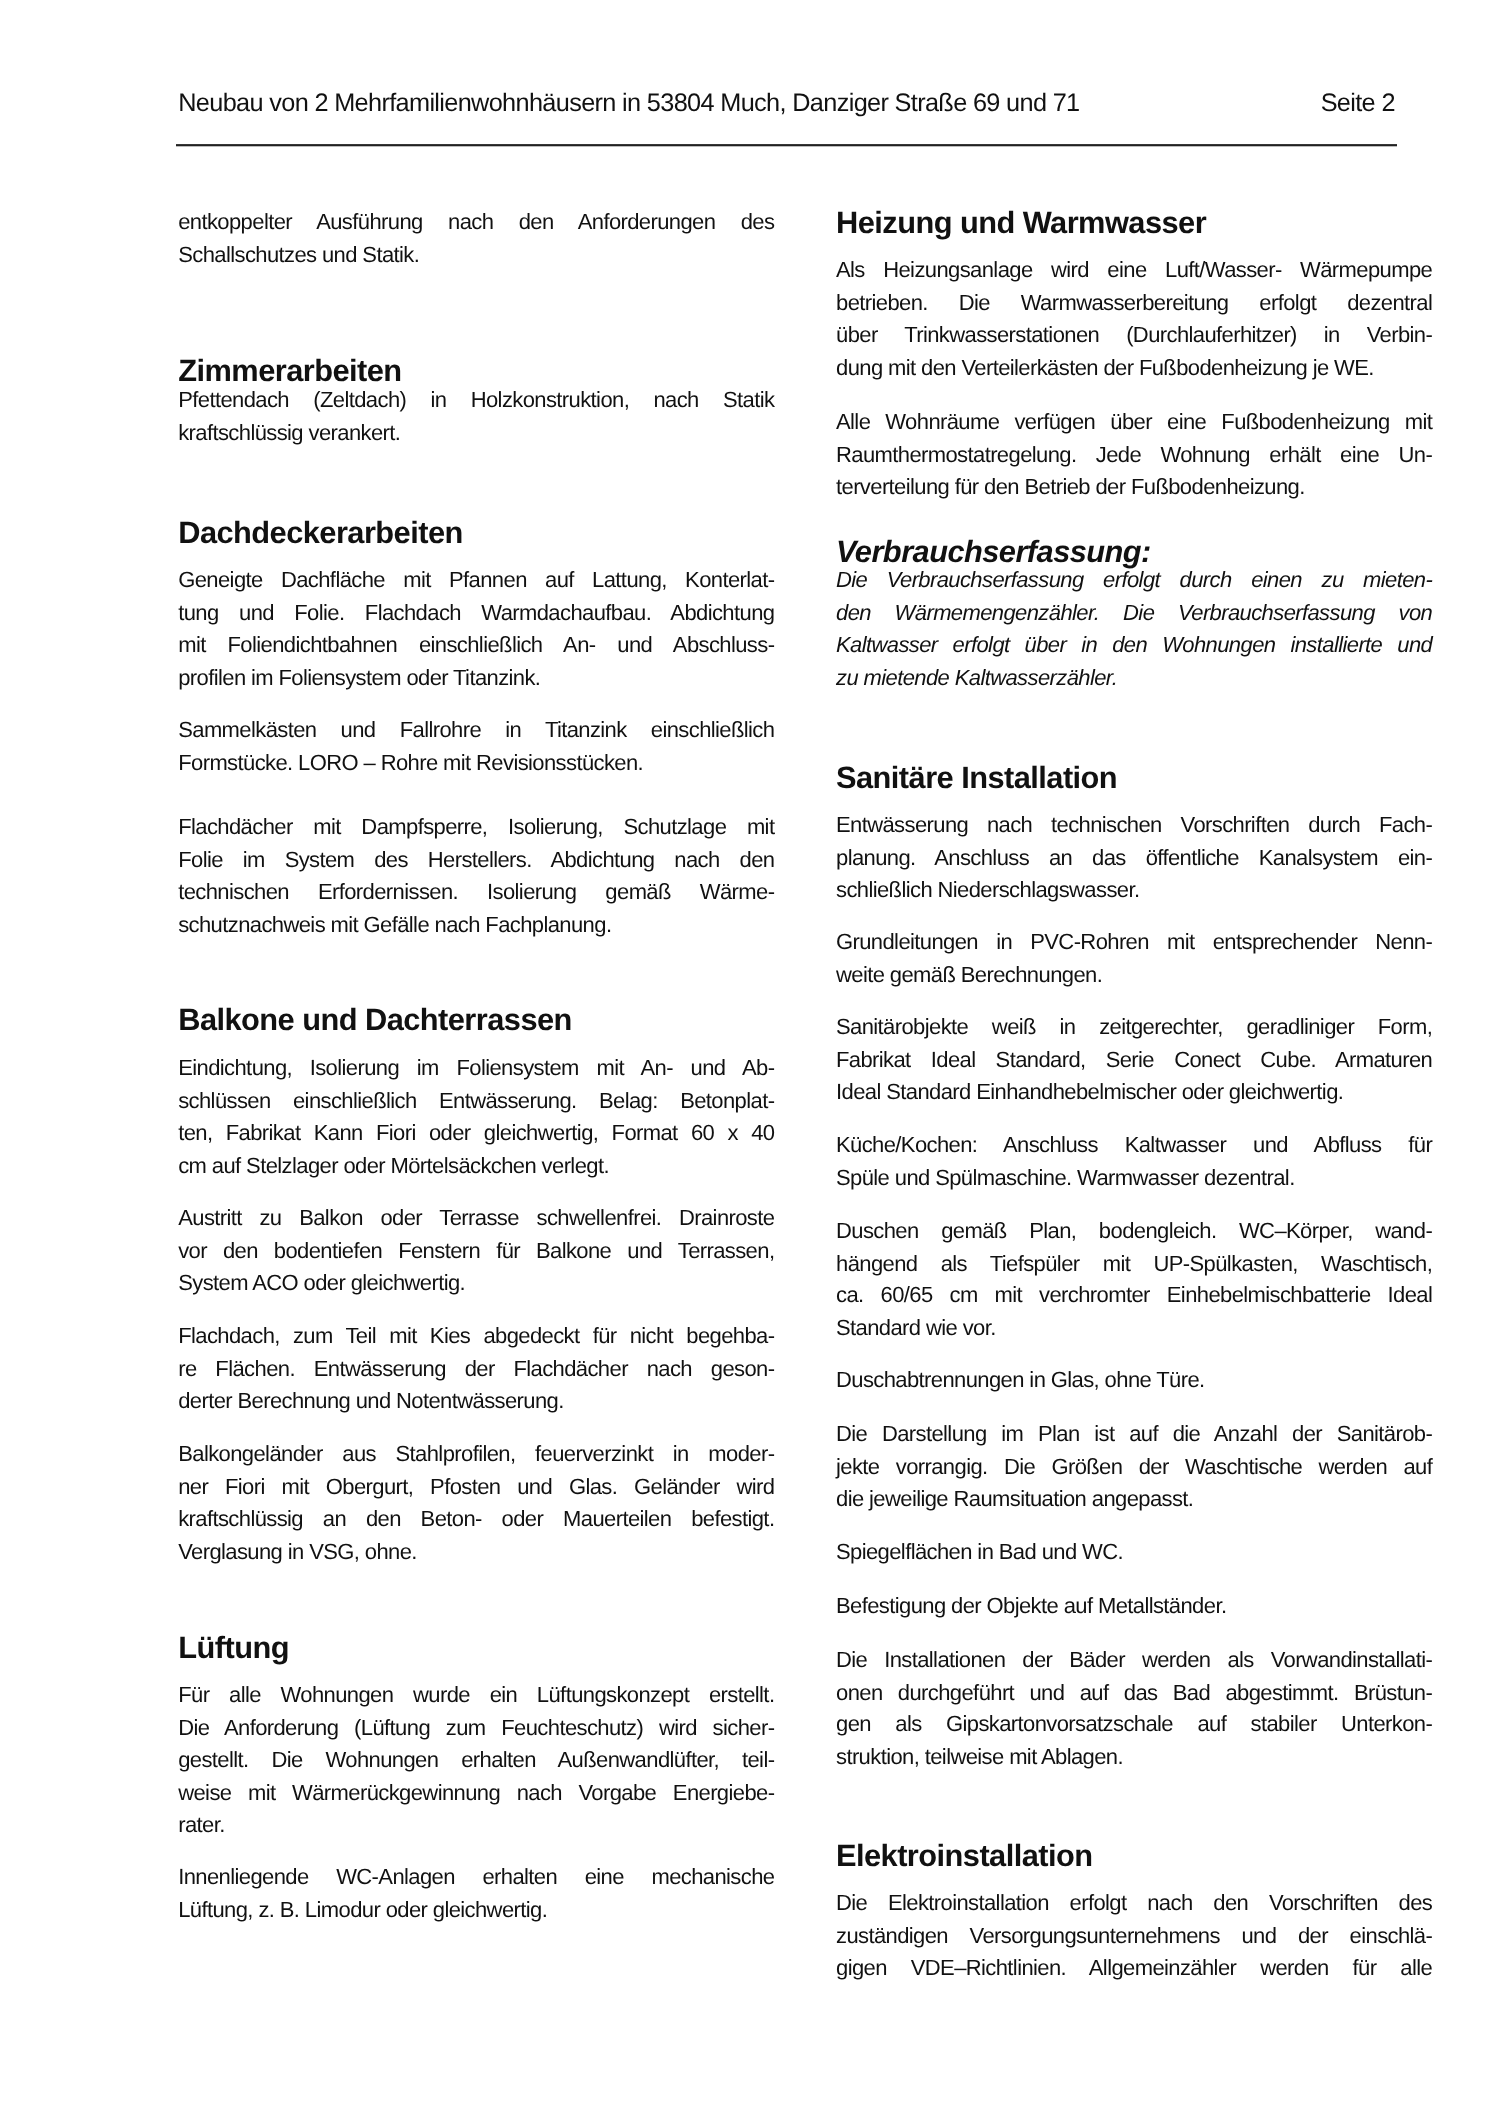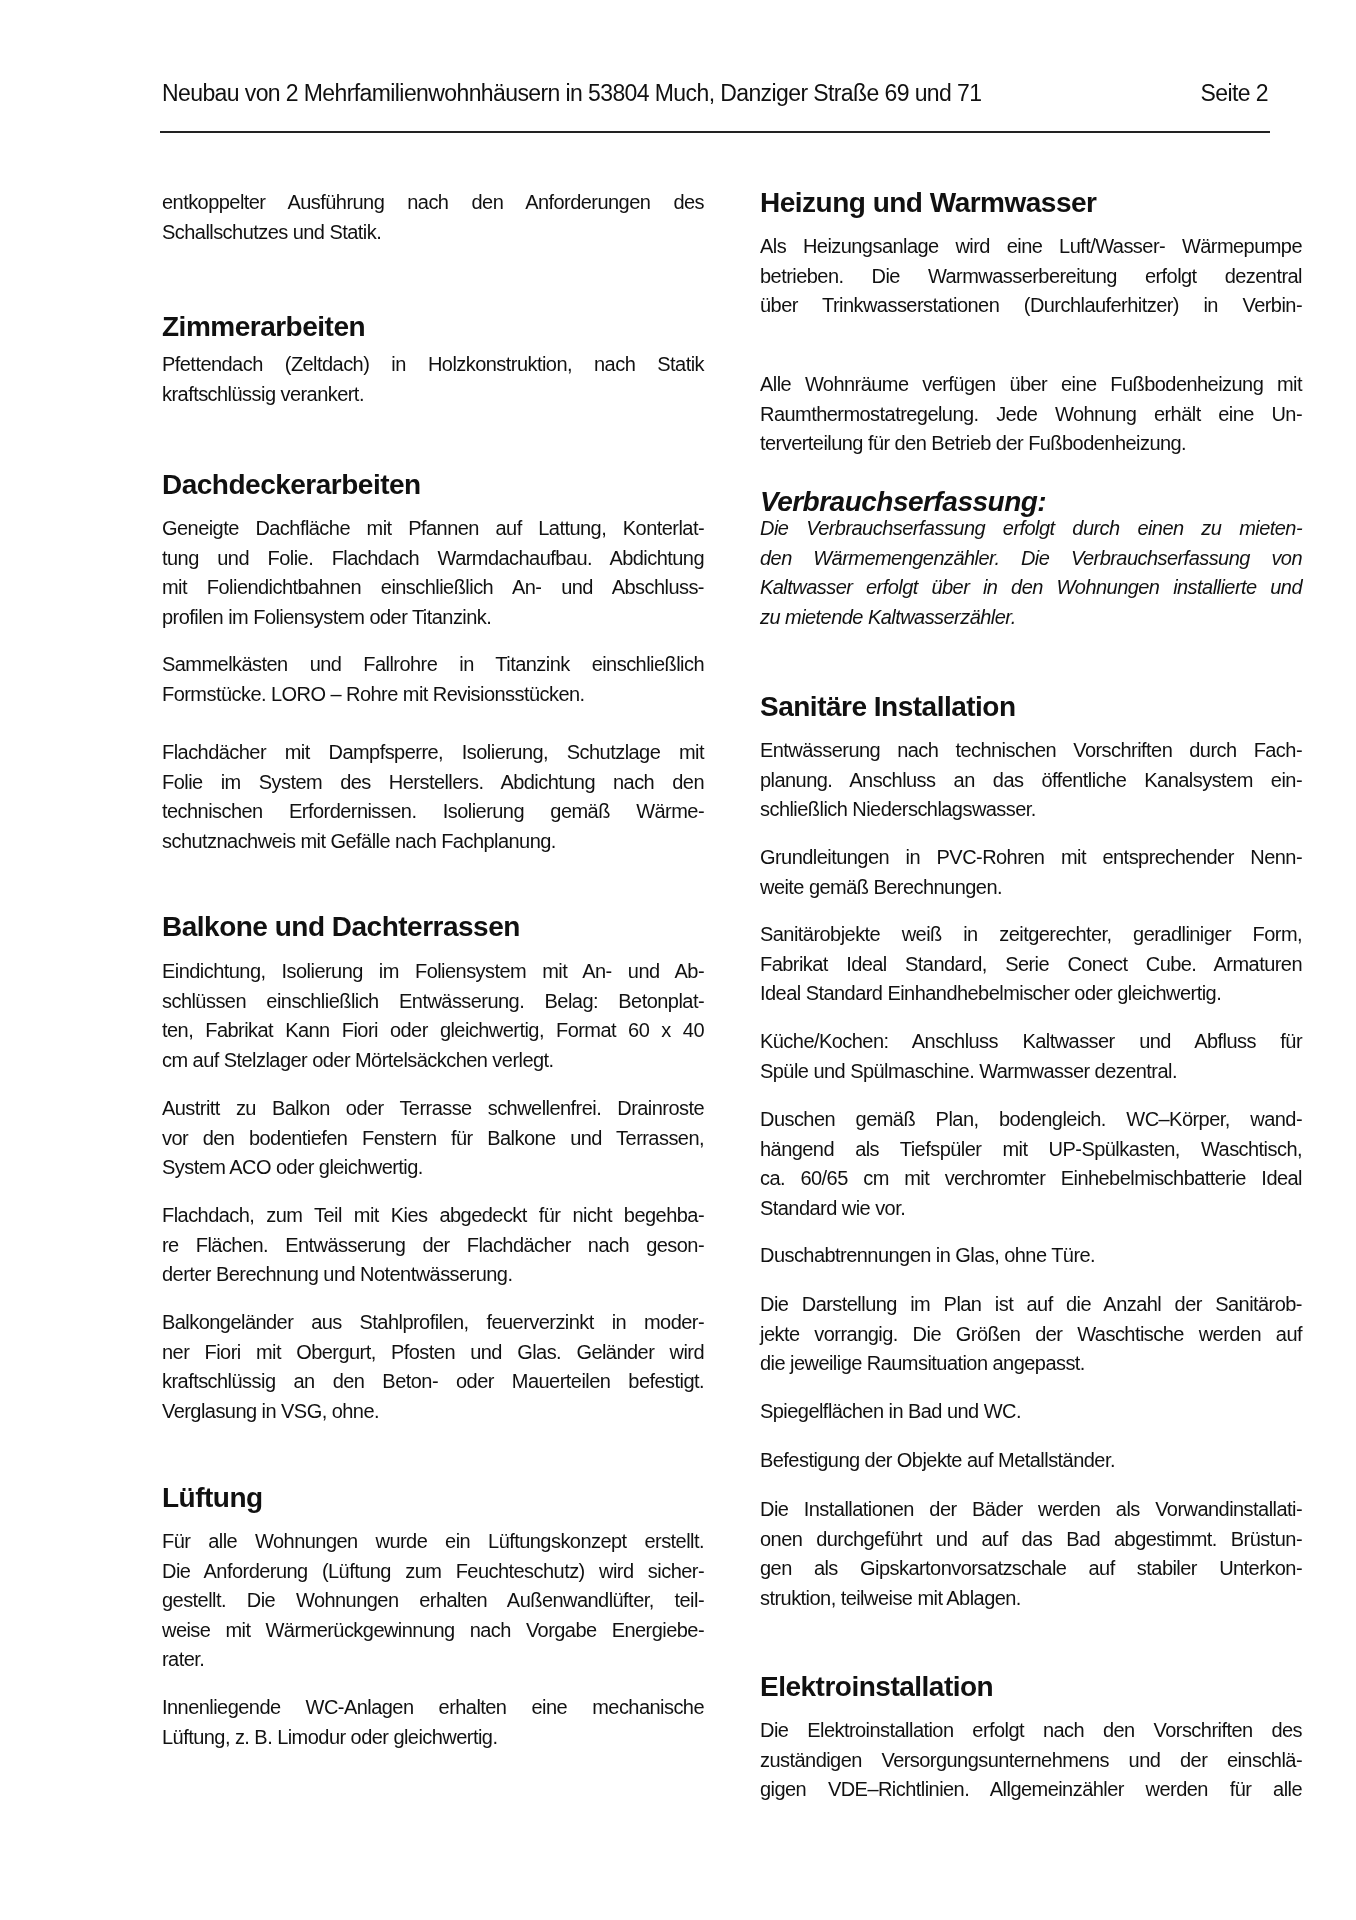--- a/index.html
+++ b/index.html
@@ -31,21 +31,21 @@
 </div>
 <div class="rule"></div>
 
 <div class="col left">
 
   <div class="block" style="top:188px">
     <div class="line">entkoppelter Ausführung nach den Anforderungen des</div>
     <div class="line last">Schallschutzes und Statik.</div>
   </div>
 
-  <div class="block" style="top:312px">
+  <div class="block" style="top:322px">
     <h2>Zimmerarbeiten</h2>
   </div>
   <div class="block" style="top:350px">
     <div class="line">Pfettendach (Zeltdach) in Holzkonstruktion, nach Statik</div>
     <div class="line last">kraftschlüssig verankert.</div>
   </div>
 
   <div class="block" style="top:470px">
     <h2>Dachdeckerarbeiten</h2>
   </div>
@@ -110,20 +110,21 @@
 
 <div class="col right">
 
   <div class="block" style="top:188px">
     <h2>Heizung und Warmwasser</h2>
   </div>
   <div class="block" style="top:232px">
     <div class="line">Als Heizungsanlage wird eine Luft/Wasser- Wärmepumpe</div>
     <div class="line">betrieben. Die Warmwasserbereitung erfolgt dezentral</div>
     <div class="line">über Trinkwasserstationen (Durchlauferhitzer) in Verbin-</div>
+    <div class="line last">dung mit den Verteilerkästen der Fußbodenheizung je WE.</div>
   </div>
   <div class="block" style="top:370px">
     <div class="line">Alle Wohnräume verfügen über eine Fußbodenheizung mit</div>
     <div class="line">Raumthermostatregelung.  Jede Wohnung erhält eine Un-</div>
     <div class="line last">terverteilung für den Betrieb der Fußbodenheizung.</div>
   </div>
 
   <div class="block" style="top:487px">
     <h2 class="italic">Verbrauchserfassung:</h2>
   </div>

